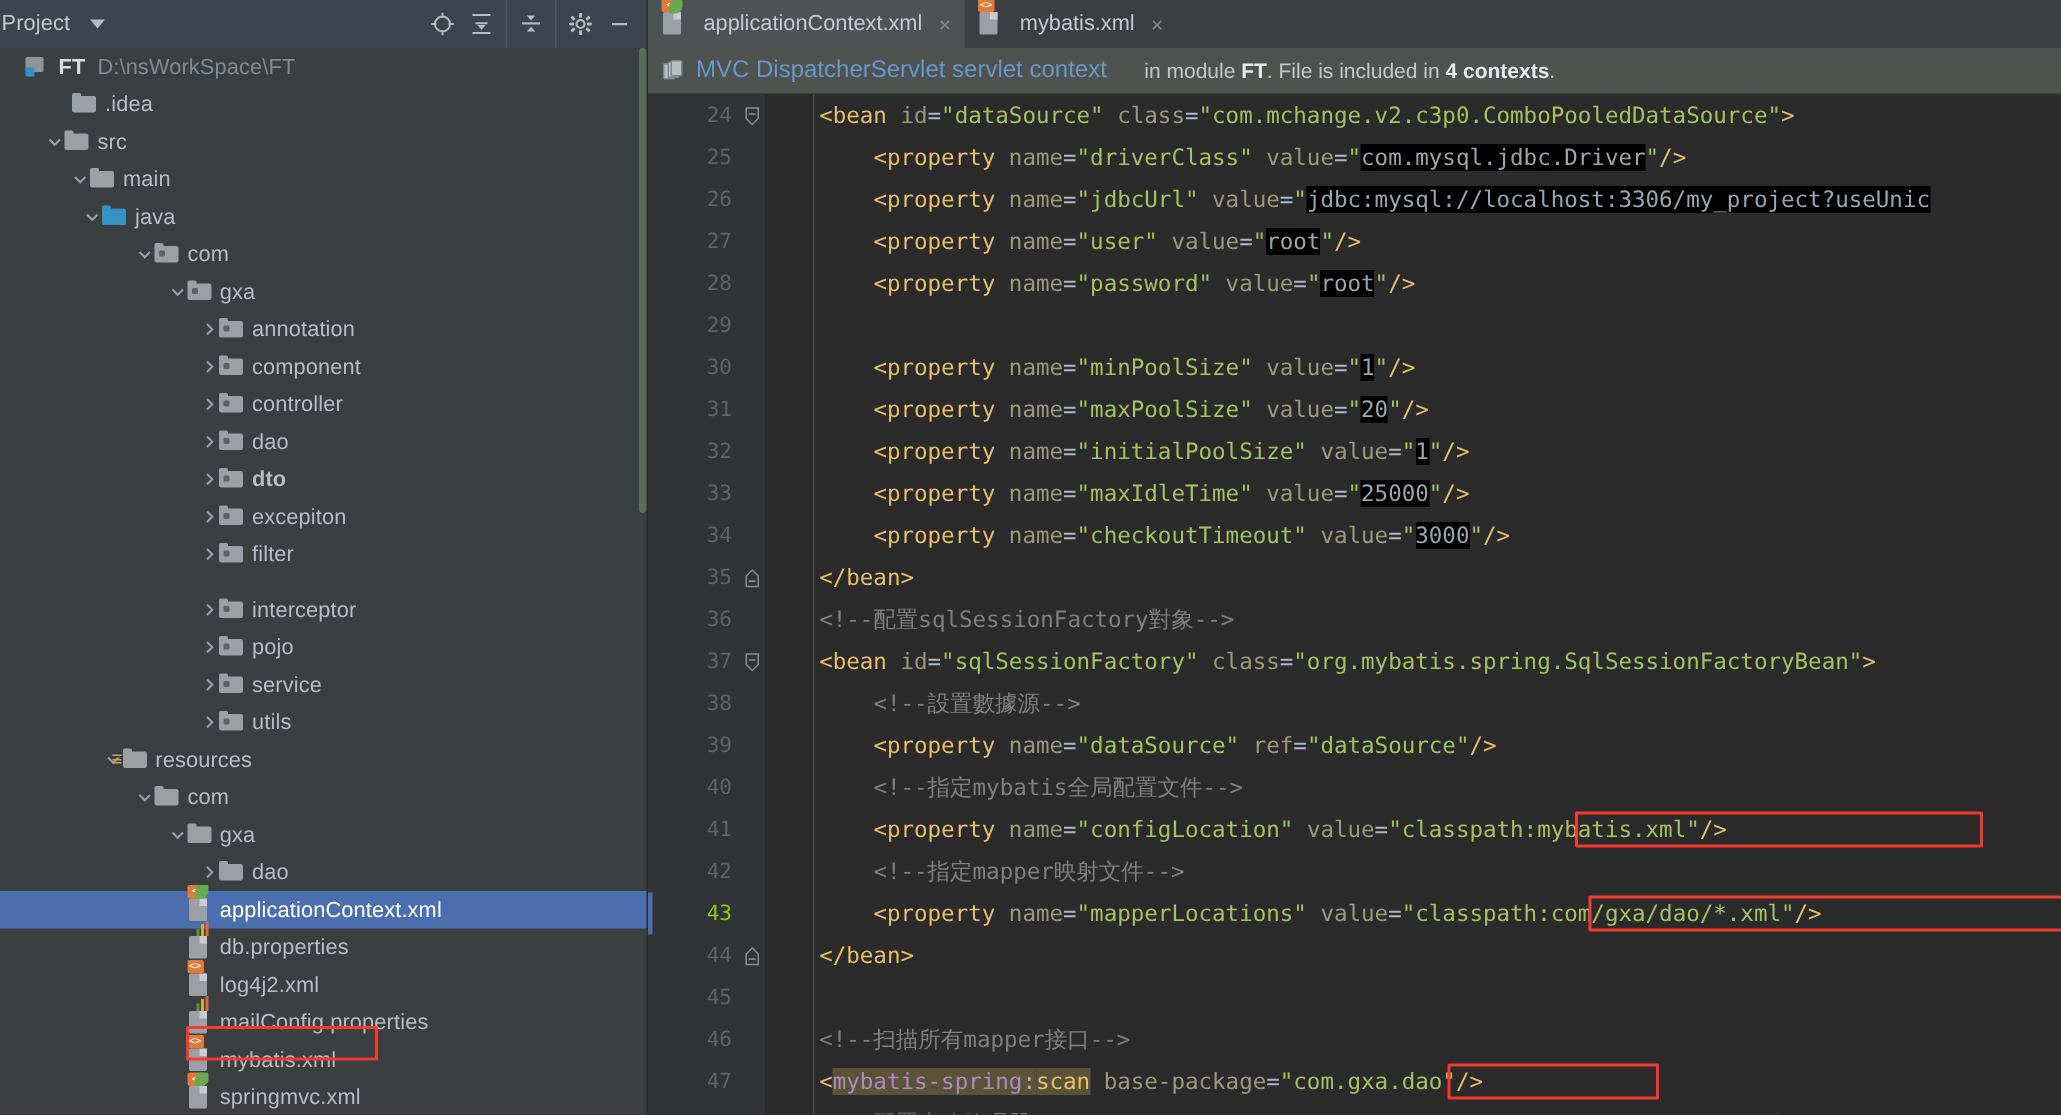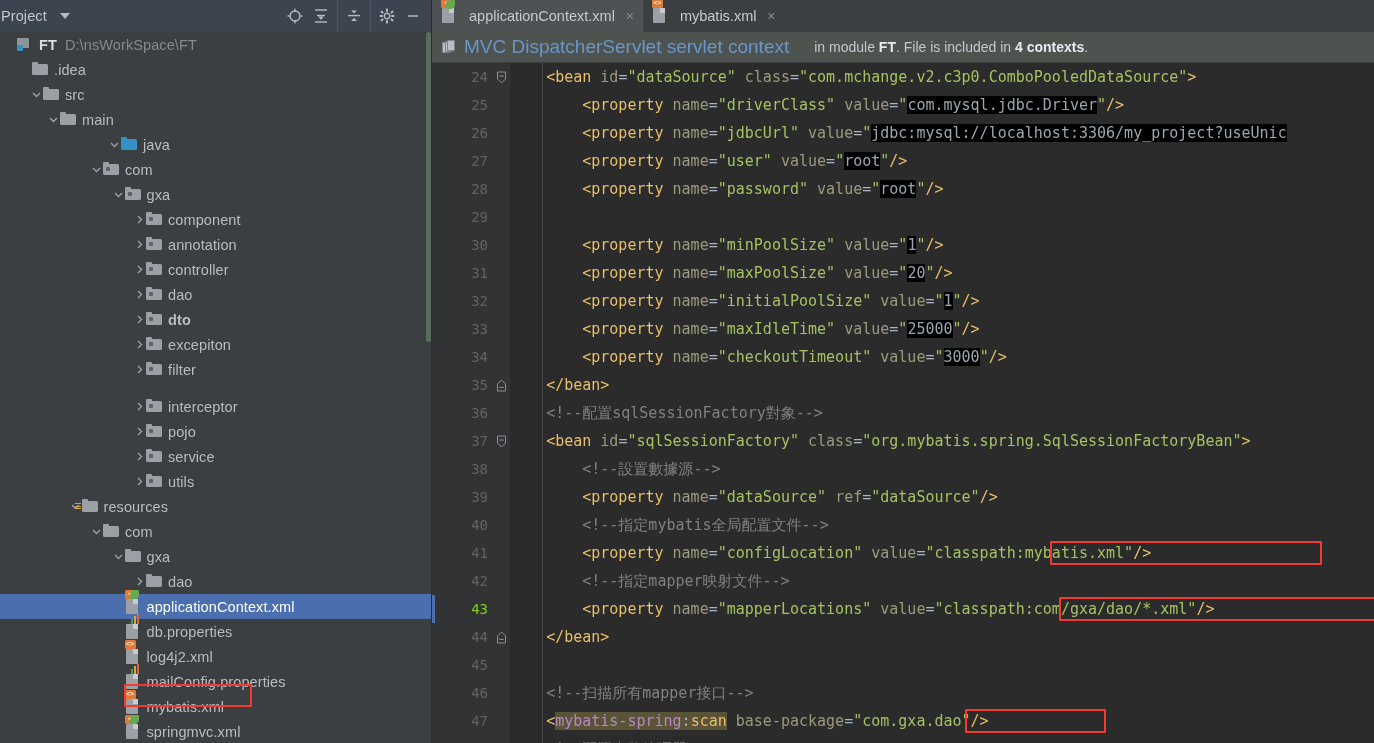--- a/index.html
+++ b/index.html
@@ -171,21 +171,21 @@
 
   #notifybar {
     height: 31px; flex: 0 0 31px;
     background: #4e5350;
     display: flex; align-items: center;
     padding-left: 10px; gap: 8px;
     border-bottom: 1px solid #3a3e3c;
     font-size: 14px;
     position: relative;
   }
-  #notifybar .ctxlink { color:#6897cb; font-size:19px; }
+  #notifybar .ctxlink { color:#6897cb; font-size:16px; }
   #notifybar .ctxrest { color:#c3c8cc; font-size:14px; margin-left:17px; }
   #notifybar .ctxrest b { color:#e6eaee; }
   .stackicon { width:14px; height:15px; position:relative; }
   .stackicon i {
     position:absolute; background:#b9bfc5; border:1px solid #7d848a;
     width:8px; height:11px; border-radius:1px;
   }
   .stackicon i:nth-child(1){ left:0; top:2px; }
   .stackicon i:nth-child(2){ left:2.5px; top:1px; }
   .stackicon i:nth-child(3){ left:5px; top:0px; }
@@ -310,21 +310,21 @@
       </div>
     </div>
 
     <div id="tree-scroll">
         <div class="row" style="padding-left: 4px;">
           <span class="arrow"></span>
           <span class="ficon"><span class="modicon"><span class="sq"></span><span class="bl"></span></span></span>
           <span class="lbl bold">FT</span>
           <span class="lbl dim" style="margin-left: 8px;">D:\nsWorkSpace\FT</span>
         </div>
-        <div class="row" style="padding-left: 19px;">
+        <div class="row" style="padding-left: 35px;">
           <span class="arrow"></span>
           <span class="ficon"><span class="folder"><span class="tabtop"></span><span class="body"></span></span></span>
           <span class="lbl">.idea</span>
         </div>
         <div class="row" style="padding-left: 30px;">
           <span class="arrow">
             <svg width="11" height="11" viewBox="0 0 11 11">
               <polyline points="2,4 5.5,7.5 9,4" fill="none" stroke="#9aa0a6" stroke-width="1.4"></polyline>
             </svg>
           </span>
@@ -333,21 +333,21 @@
         </div>
         <div class="row" style="padding-left: 47px;">
           <span class="arrow">
             <svg width="11" height="11" viewBox="0 0 11 11">
               <polyline points="2,4 5.5,7.5 9,4" fill="none" stroke="#9aa0a6" stroke-width="1.4"></polyline>
             </svg>
           </span>
           <span class="ficon"><span class="folder"><span class="tabtop"></span><span class="body"></span></span></span>
           <span class="lbl">main</span>
         </div>
-        <div class="row" style="padding-left: 108px;">
+        <div class="row" style="padding-left: 55px;">
           <span class="arrow">
             <svg width="11" height="11" viewBox="0 0 11 11">
               <polyline points="2,4 5.5,7.5 9,4" fill="none" stroke="#9aa0a6" stroke-width="1.4"></polyline>
             </svg>
           </span>
           <span class="ficon"><span class="folder blue"><span class="tabtop"></span><span class="body"></span></span></span>
           <span class="lbl">java</span>
         </div>
         <div class="row" style="padding-left: 90px;">
           <span class="arrow">
@@ -367,30 +367,30 @@
           <span class="ficon"><span class="folder"><span class="tabtop"></span><span class="body"></span><span class="dot"></span></span></span>
           <span class="lbl">gxa</span>
         </div>
         <div class="row" style="padding-left: 133px;">
           <span class="arrow">
             <svg width="11" height="11" viewBox="0 0 11 11">
               <polyline points="4,2 7.5,5.5 4,9" fill="none" stroke="#9aa0a6" stroke-width="1.4"></polyline>
             </svg>
           </span>
           <span class="ficon"><span class="folder"><span class="tabtop"></span><span class="body"></span><span class="dot"></span></span></span>
+          <span class="lbl">annotation</span>
+        </div>
+        <div class="row" style="padding-left: 133px;">
+          <span class="arrow">
+            <svg width="11" height="11" viewBox="0 0 11 11">
+              <polyline points="4,2 7.5,5.5 4,9" fill="none" stroke="#9aa0a6" stroke-width="1.4"></polyline>
+            </svg>
+          </span>
+          <span class="ficon"><span class="folder"><span class="tabtop"></span><span class="body"></span><span class="dot"></span></span></span>
           <span class="lbl">component</span>
-        </div>
-        <div class="row" style="padding-left: 133px;">
-          <span class="arrow">
-            <svg width="11" height="11" viewBox="0 0 11 11">
-              <polyline points="4,2 7.5,5.5 4,9" fill="none" stroke="#9aa0a6" stroke-width="1.4"></polyline>
-            </svg>
-          </span>
-          <span class="ficon"><span class="folder"><span class="tabtop"></span><span class="body"></span><span class="dot"></span></span></span>
-          <span class="lbl">annotation</span>
         </div>
         <div class="row" style="padding-left: 133px;">
           <span class="arrow">
             <svg width="11" height="11" viewBox="0 0 11 11">
               <polyline points="4,2 7.5,5.5 4,9" fill="none" stroke="#9aa0a6" stroke-width="1.4"></polyline>
             </svg>
           </span>
           <span class="ficon"><span class="folder"><span class="tabtop"></span><span class="body"></span><span class="dot"></span></span></span>
           <span class="lbl">controller</span>
         </div>

